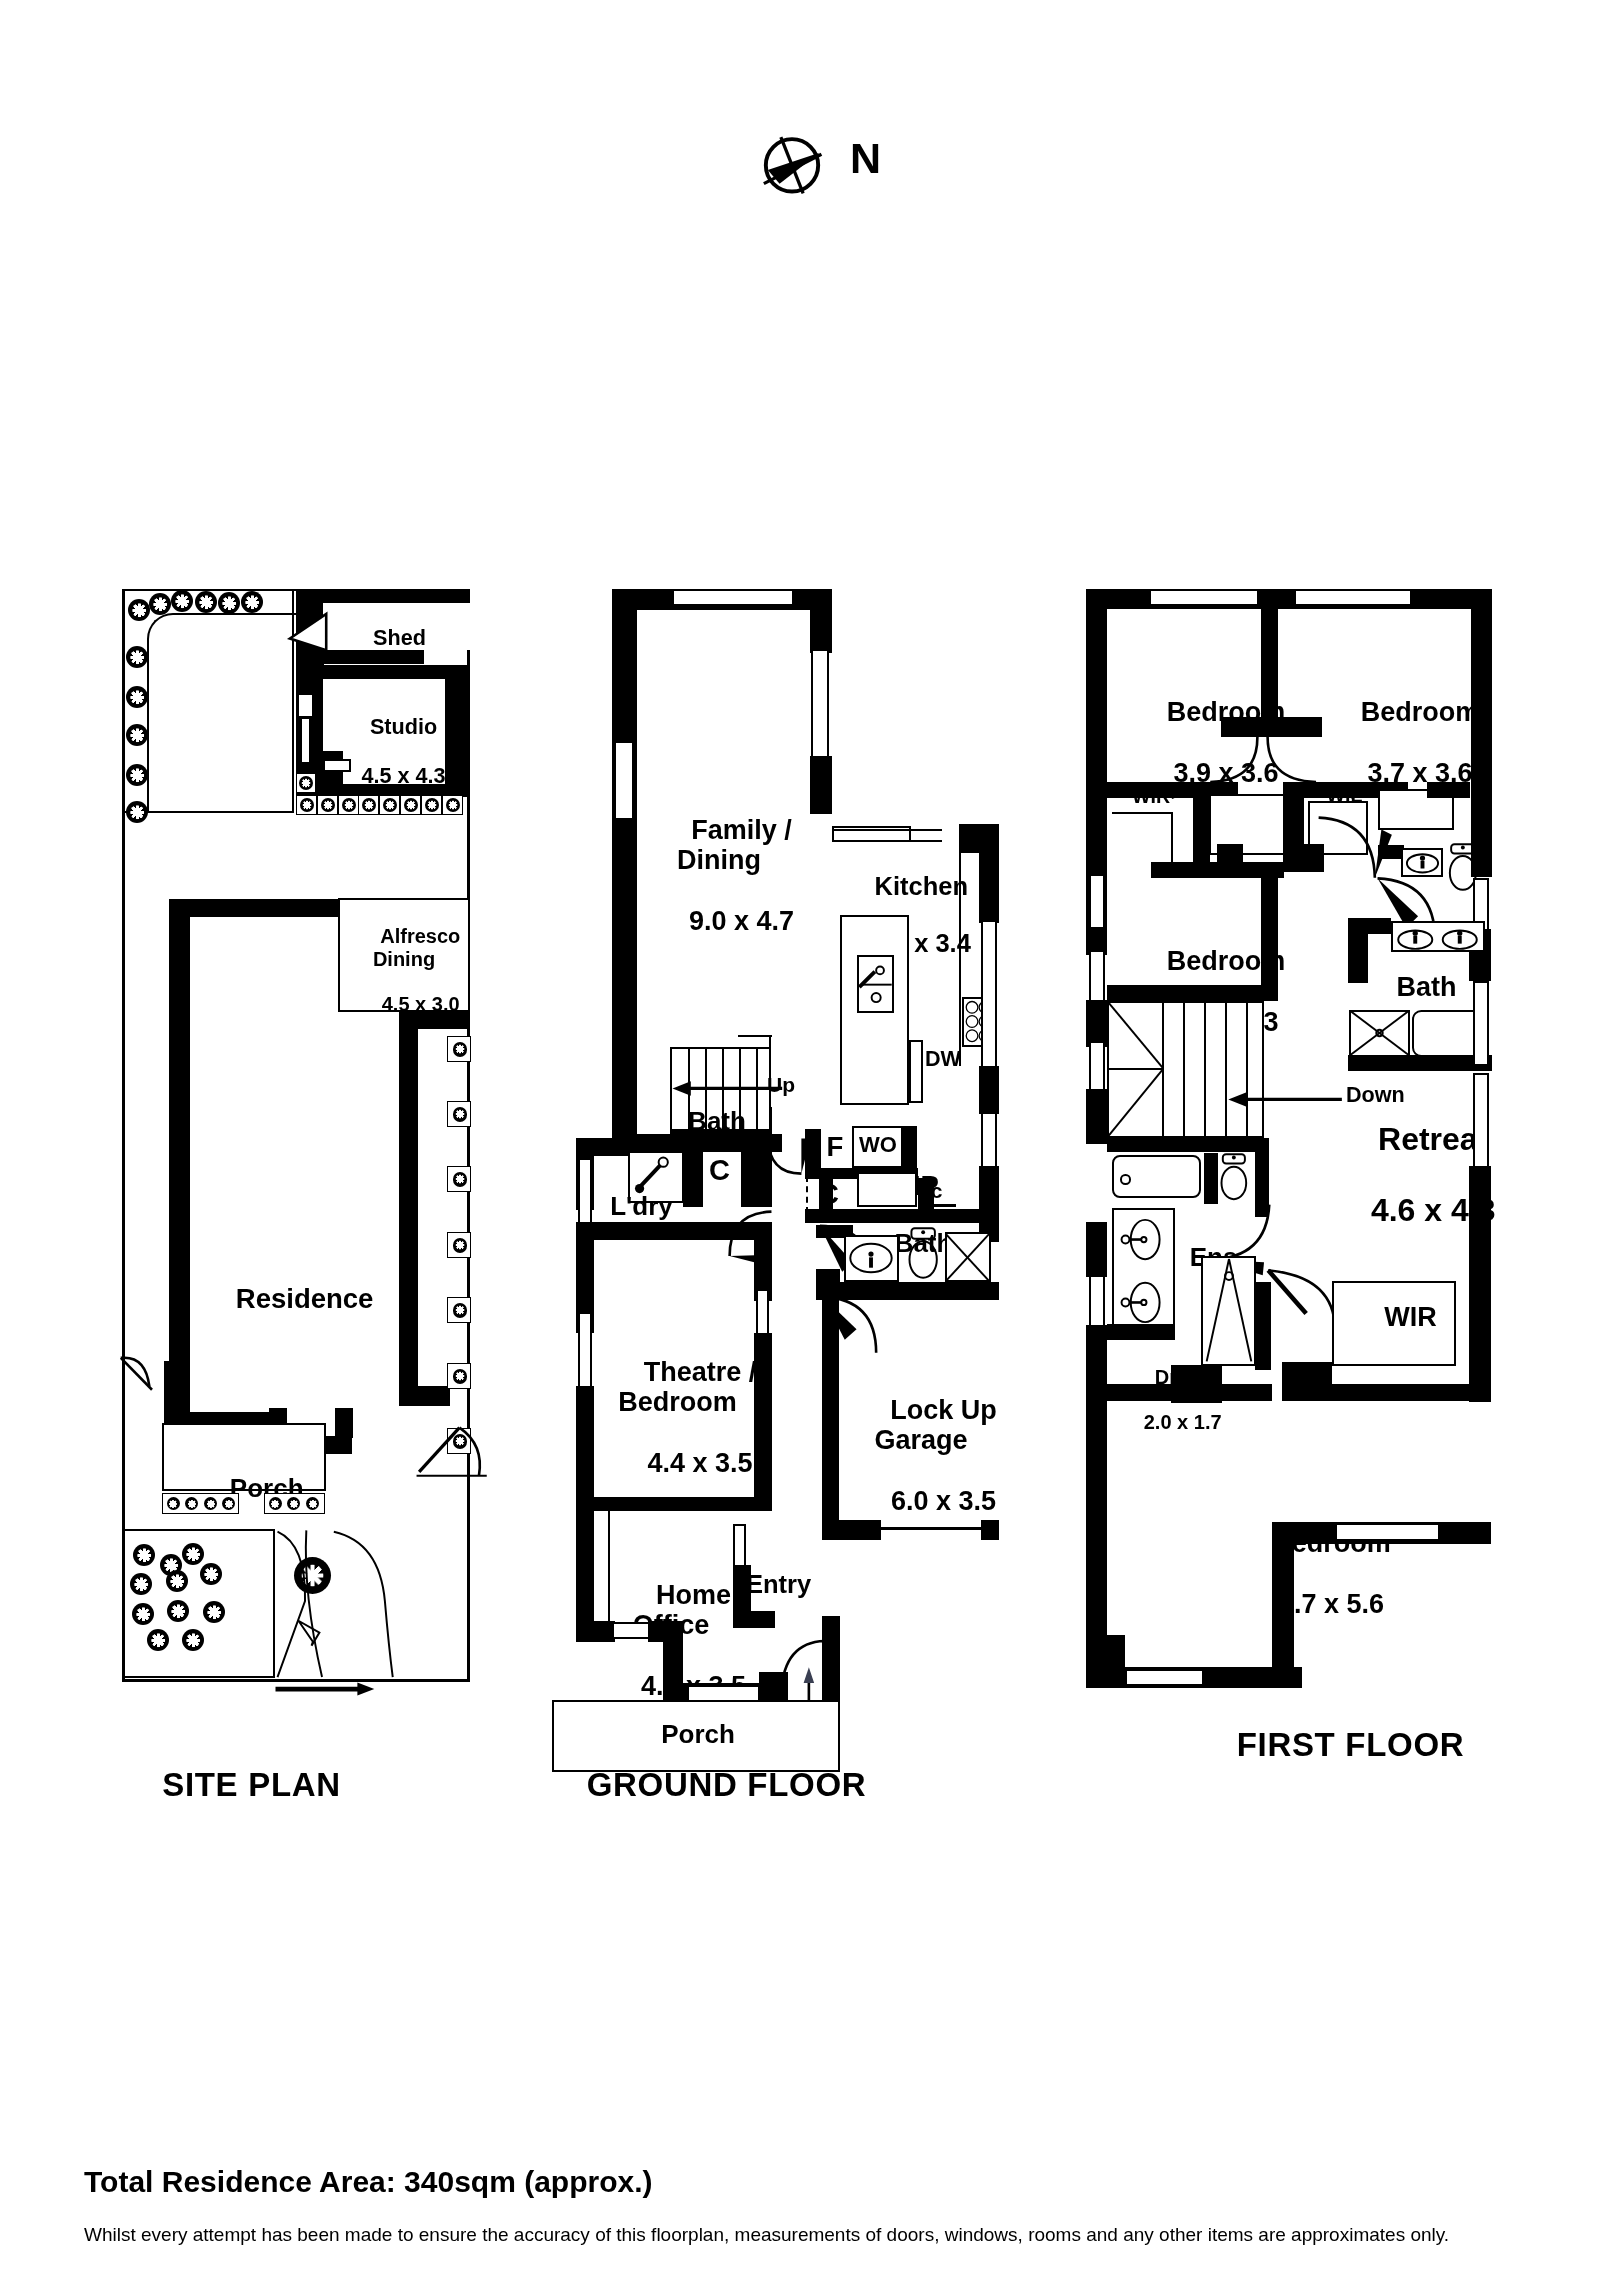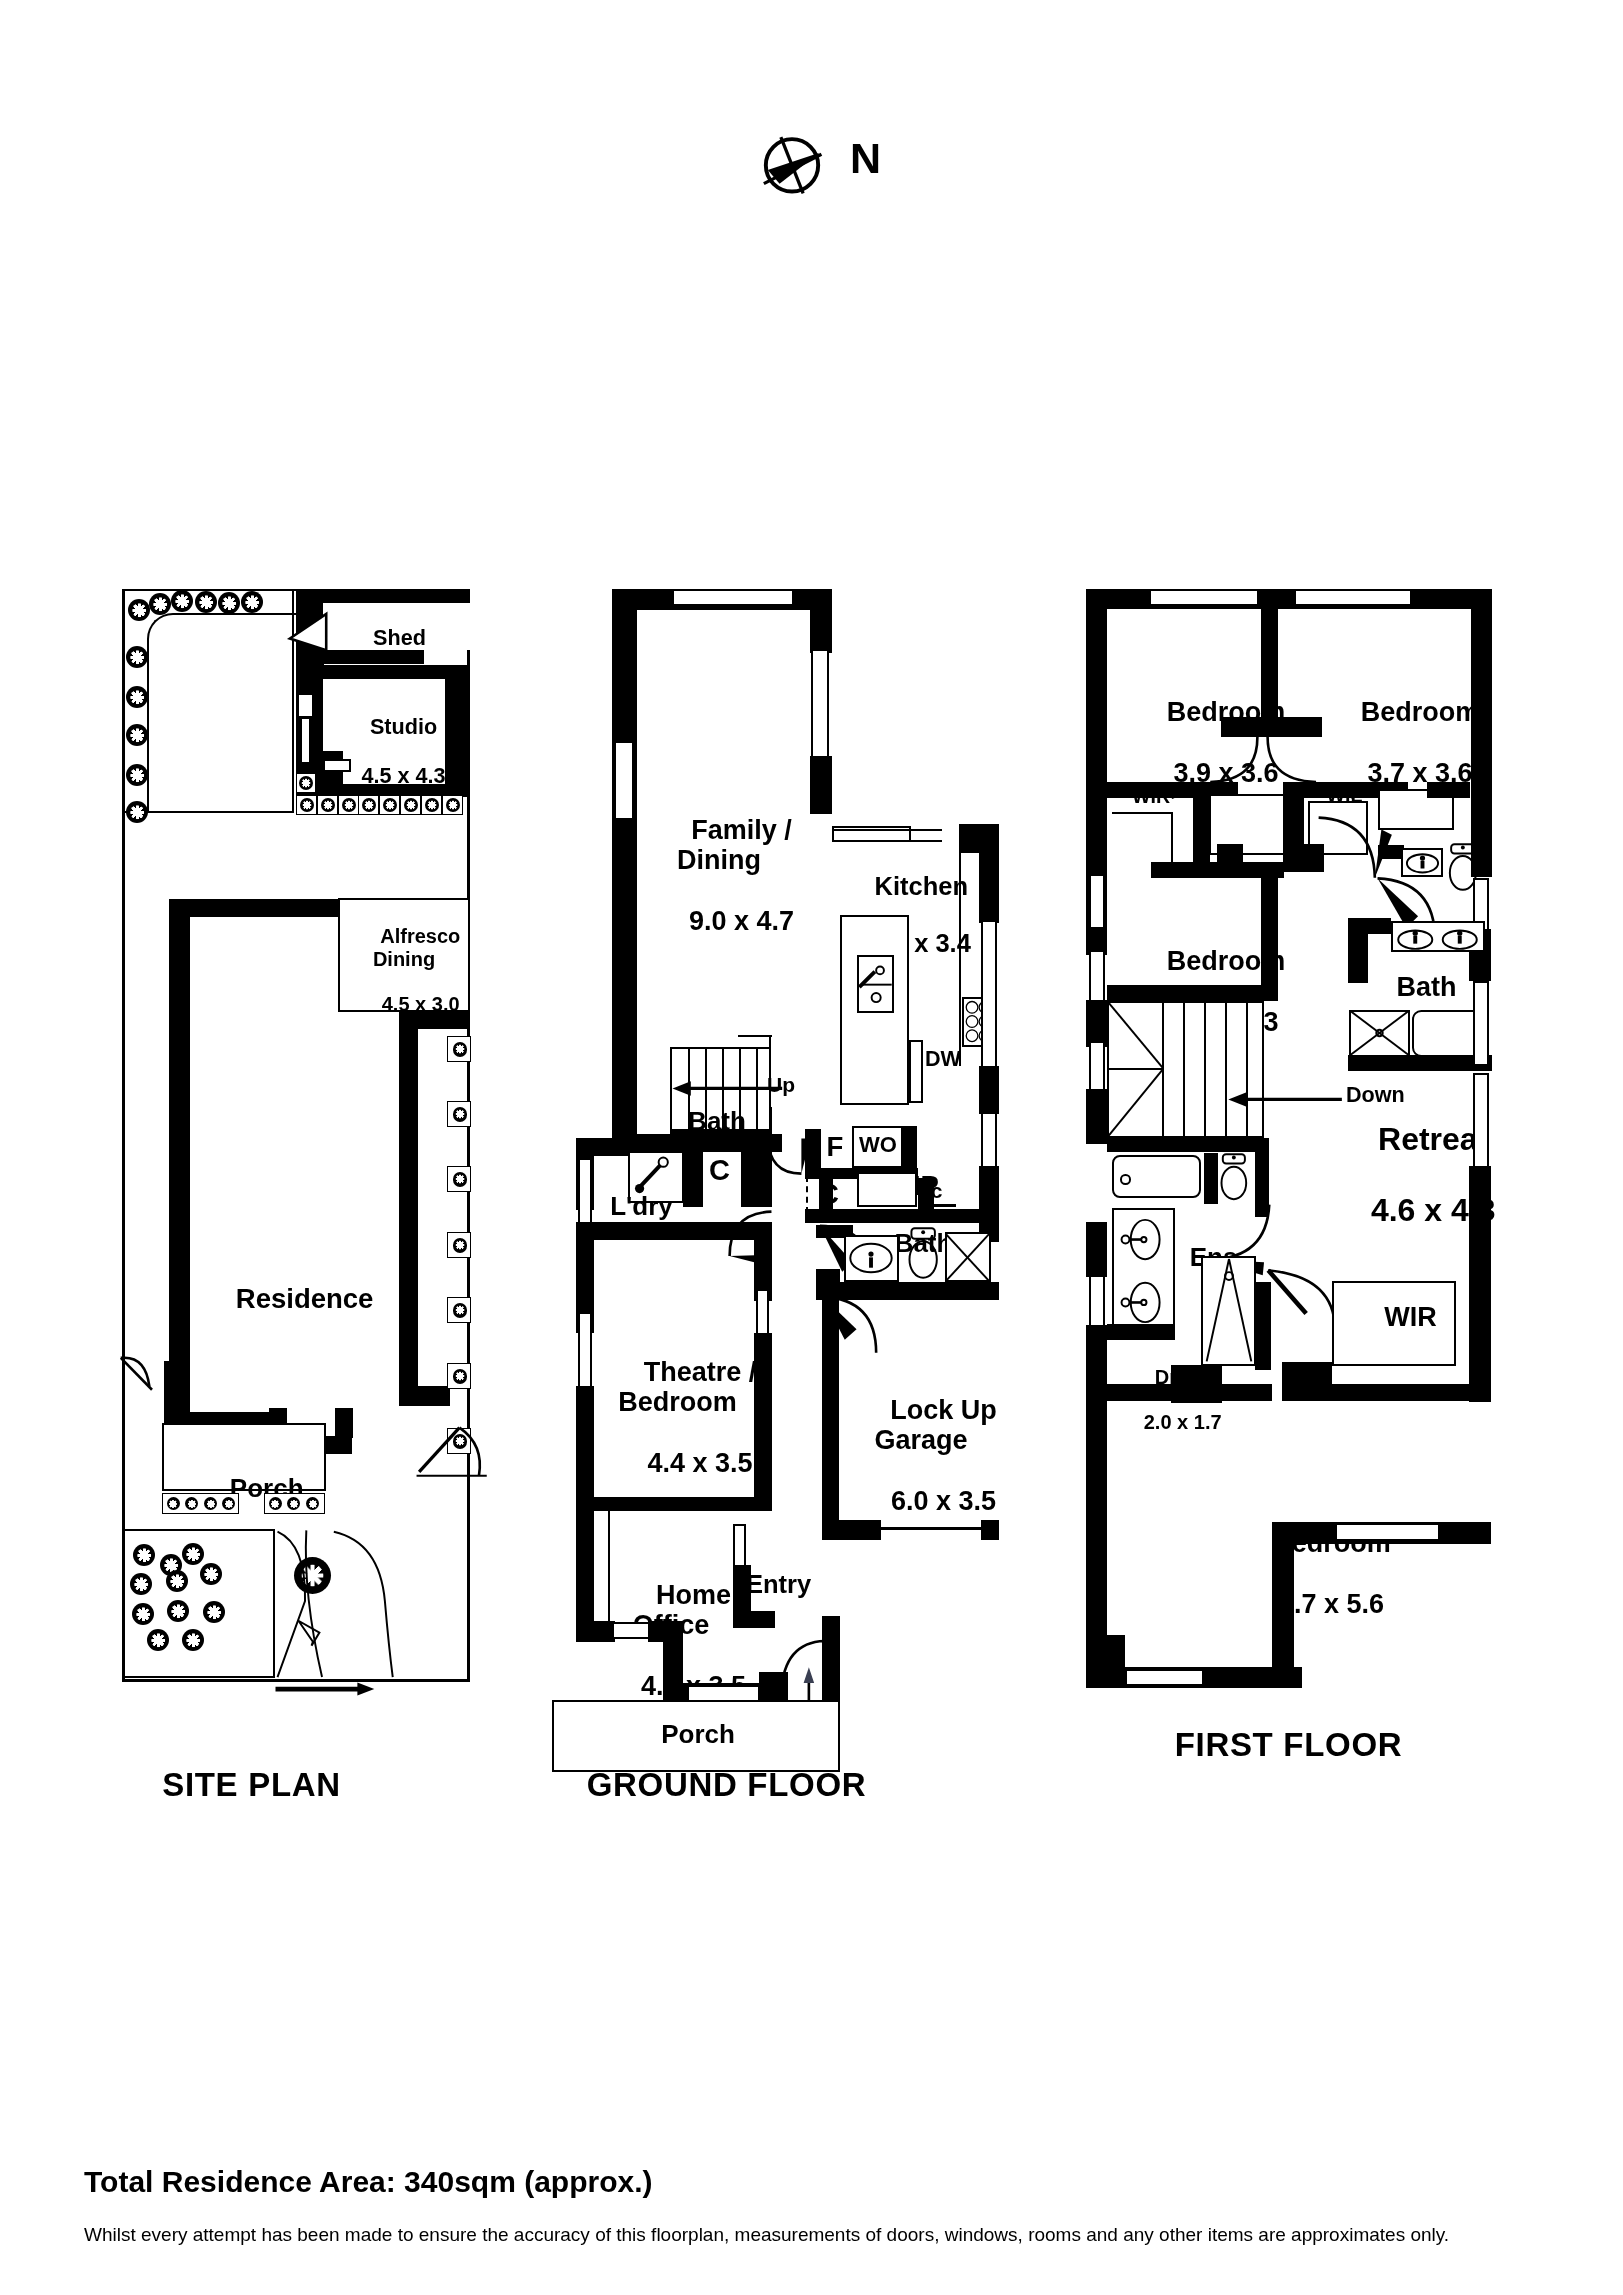--- a/index.html
+++ b/index.html
@@ -614,20 +614,20 @@
       <span>Bedroom</span><br>
       <span>7.7 x 5.6</span>
     </div>
     <div class="w" style="left:1282px;top:1522px;width:209px;height:22px;"></div>
     <div class="box" style="left:1335px;top:1523px;width:105px;height:18.3px;border-width:2px;"></div>
     <div class="w" style="left:1272px;top:1522px;width:22px;height:166px;"></div>
     <div class="w" style="left:1086px;top:1667px;width:216px;height:21px;"></div>
     <div class="w" style="left:1086px;top:1635px;width:39px;height:52px;"></div>
     <div class="box" style="left:1125px;top:1669px;width:79px;height:17px;border-width:2px;"></div>
 
-    <div class="plan-title" style="left:1099px;top:1726px;width:379px;">FIRST FLOOR</div>
+    <div class="plan-title" style="left:1161px;top:1726px;width:379px;">FIRST FLOOR</div>
   </div>
 
   <div id="total-area">Total Residence Area: 340sqm (approx.)</div>
   <div id="disc1">Whilst every attempt has been made to ensure the accuracy of this floorplan, measurements of doors, windows, rooms and any other items are approximates only.</div>
 
 </div>
 
 
 </body></html>

